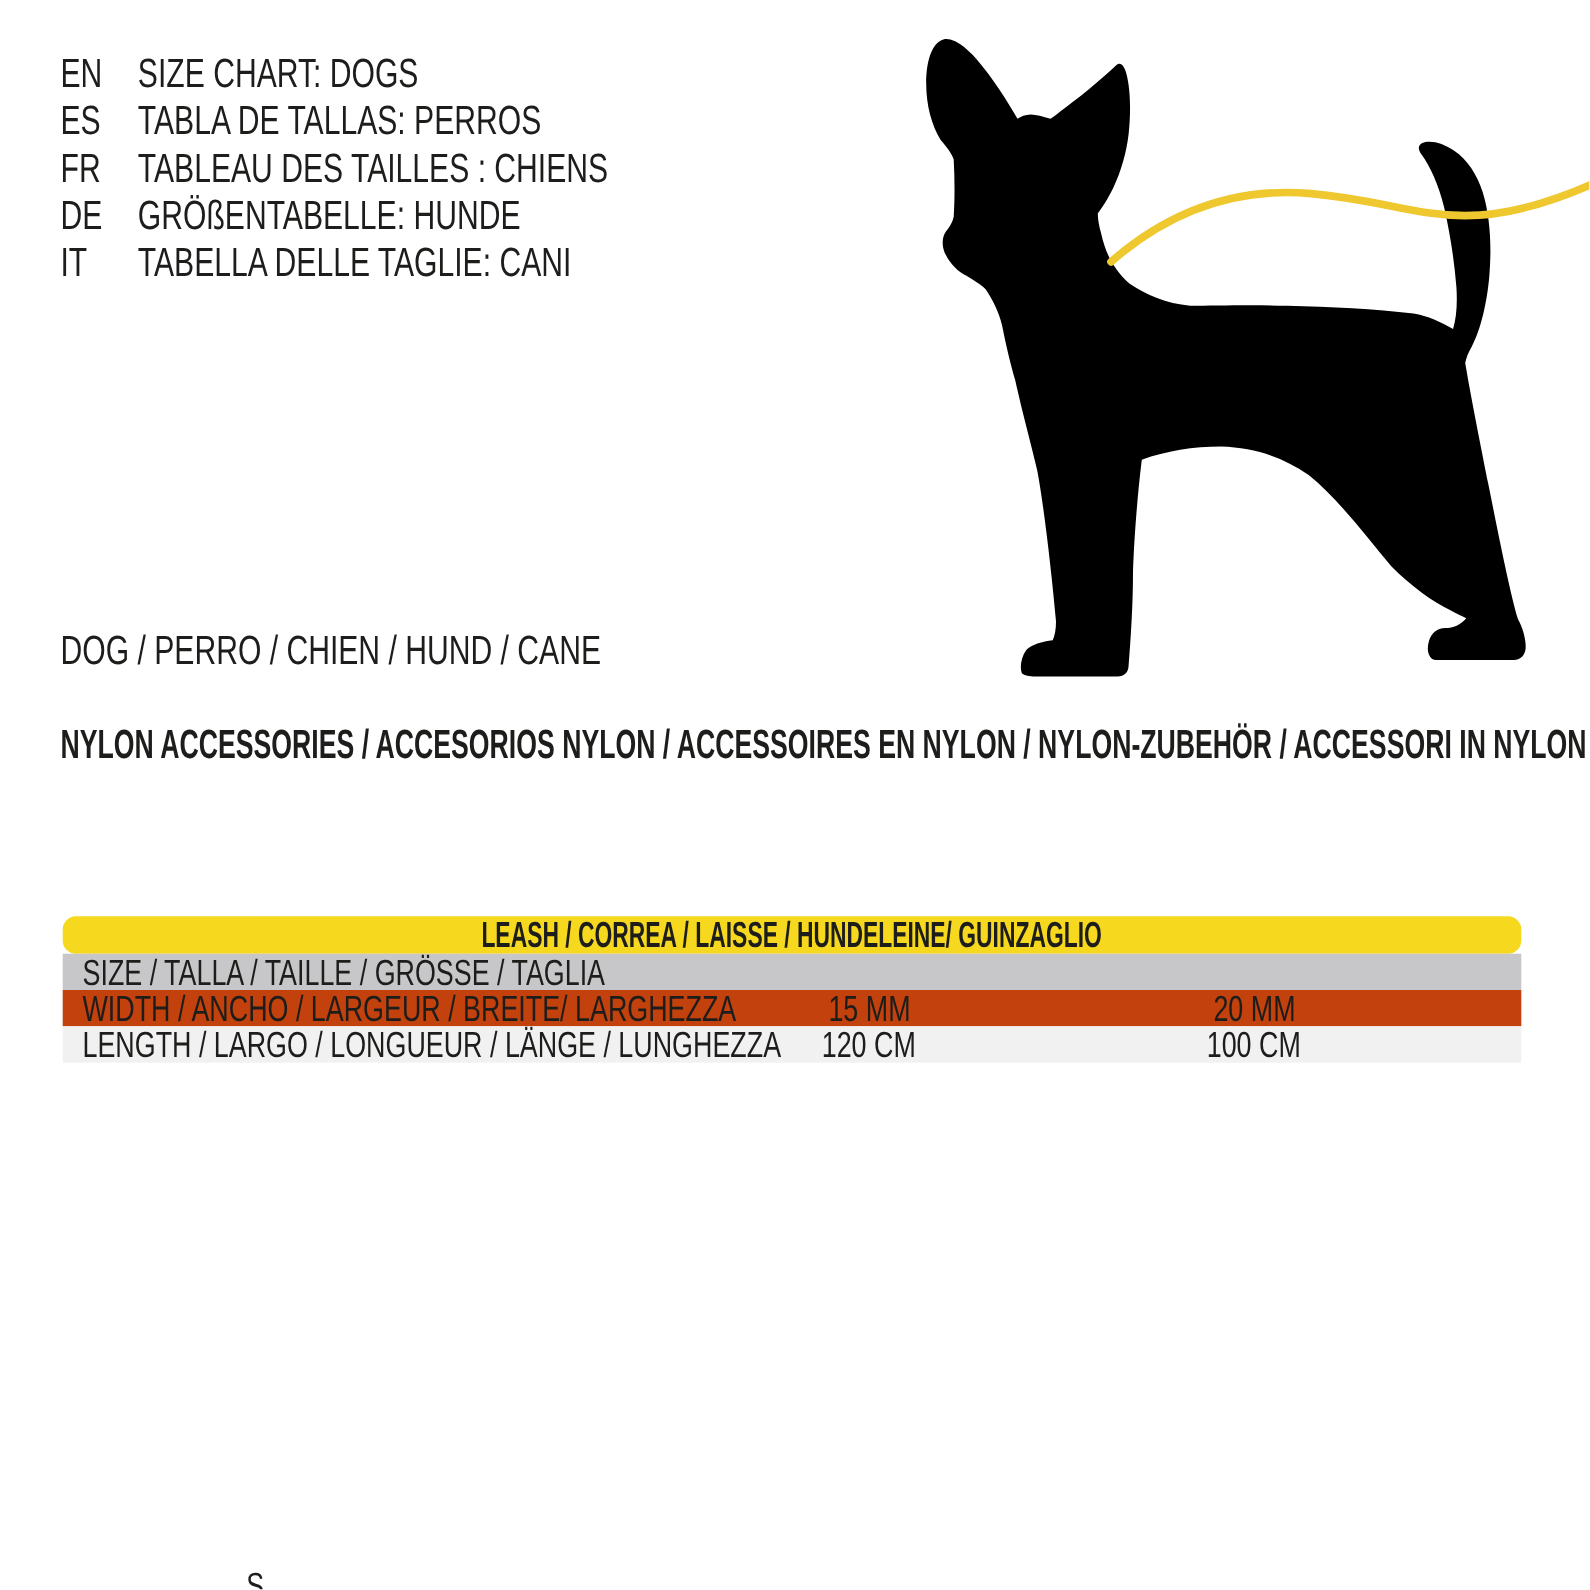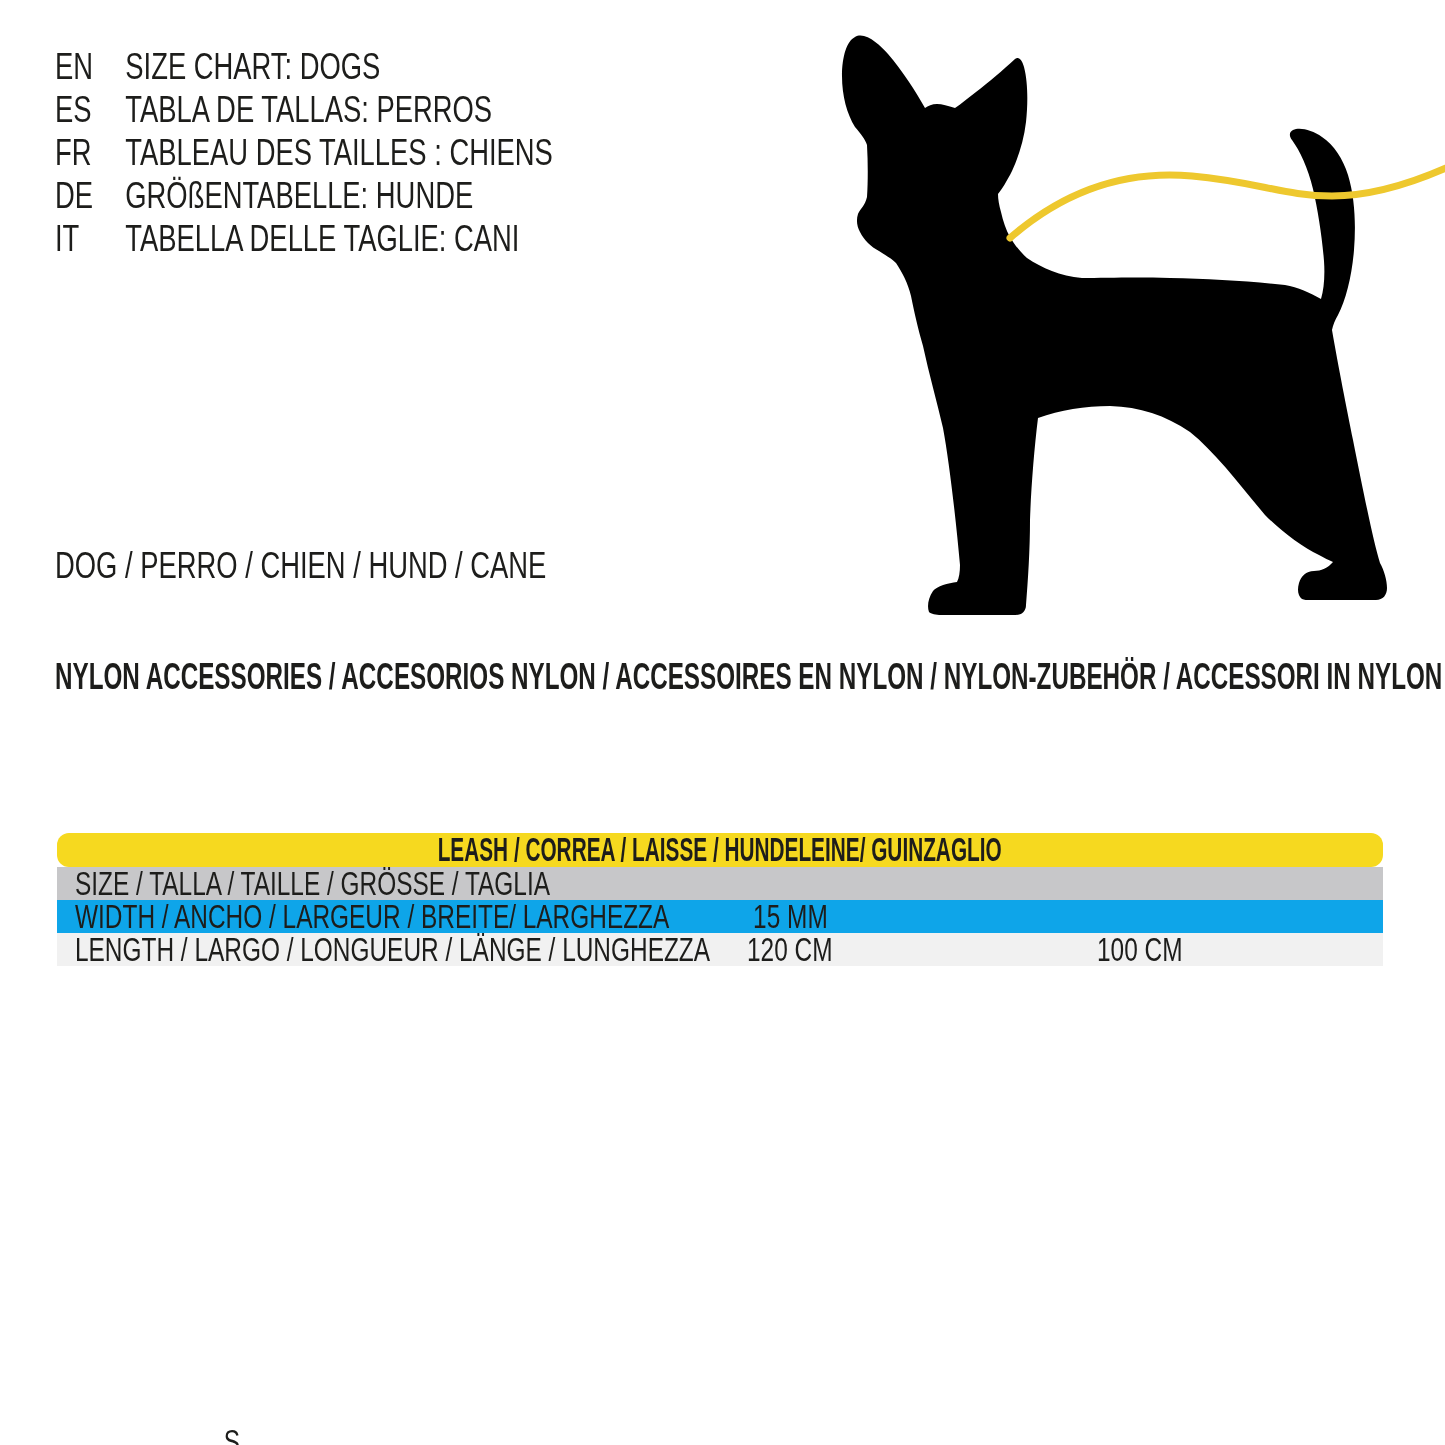--- a/index.html
+++ b/index.html
@@ -21,21 +21,21 @@
   .lang-block {
     position: absolute; left: 55px; top: 45px;
     font-size: 37px; line-height: 43px;
     transform: scaleX(0.74); transform-origin: 0 0;
     white-space: nowrap;
   }
   .lang-row { display: flex; }
   .lang-code { width: 95px; flex: 0 0 95px; }
 
   .dog-caption {
-    position: absolute; left: 55px; top: 544px;
+    position: absolute; left: 55px; top: 570px;
     font-size: 37px; line-height: 43px;
   }
   .category-title {
     position: absolute; left: 55px; top: 655px;
     font-size: 37px; line-height: 43px;
   }
 
   .dog-art { position: absolute; left: 820px; top: 20px; width: 625px; height: 620px; overflow: visible; }
 
   .size-table {
@@ -43,21 +43,21 @@
     font-size: 33px;
   }
   .st-header {
     height: 34px; line-height: 34px;
     background: #f6d91f;
     text-align: center;
     border-radius: 12px;
   }
   .st-row { display: flex; height: 33px; line-height: 33px; }
   .st-row.r0 { background: #c7c7c9; flex-direction: column; }
-  .st-row.r1 { background: #0ea5e9; }
+  .st-row.r1 { background: #c2410c; }
   .st-row.r2 { background: #f1f1f1; }
   .st-label { width: 558px; flex: 0 0 558px; padding-left: 18px; box-sizing: border-box; }
   .st-v1 { width: 350px; flex: 0 0 350px; text-align: center; }
   .st-v2 { flex: 1 1 auto; text-align: center; padding-right: 68px; box-sizing: border-box; }
 </style>
 </head>
 <body>
 
 <div class="canvas">
 
@@ -164,20 +164,21 @@
       <span class="cx-b">LEASH / CORREA / LAISSE / HUNDELEINE/ GUINZAGLIO</span>
     </div>
     <div class="st-row r0">
       <div class="st-label"><span class="cx">SIZE / TALLA / TAILLE / GRÖSSE / TAGLIA</span></div>
       <div class="st-v1"><span class="cx-c">S</span></div>
       <div class="st-v2"><span class="cx-c">M</span></div>
     </div>
     <div class="st-row r1">
       <div class="st-label"><span class="cx">WIDTH / ANCHO / LARGEUR / BREITE/ LARGHEZZA</span></div>
       <div class="st-v1"><span class="cx-c">15 MM</span></div>
+      <div class="st-v2"><span class="cx-c">20 MM</span></div>
     </div>
     <div class="st-row r2">
       <div class="st-label"><span class="cx">LENGTH / LARGO / LONGUEUR / LÄNGE / LUNGHEZZA</span></div>
       <div class="st-v1"><span class="cx-c">120 CM</span></div>
       <div class="st-v2"><span class="cx-c">100 CM</span></div>
     </div>
   </div>
 
 </div>
 

